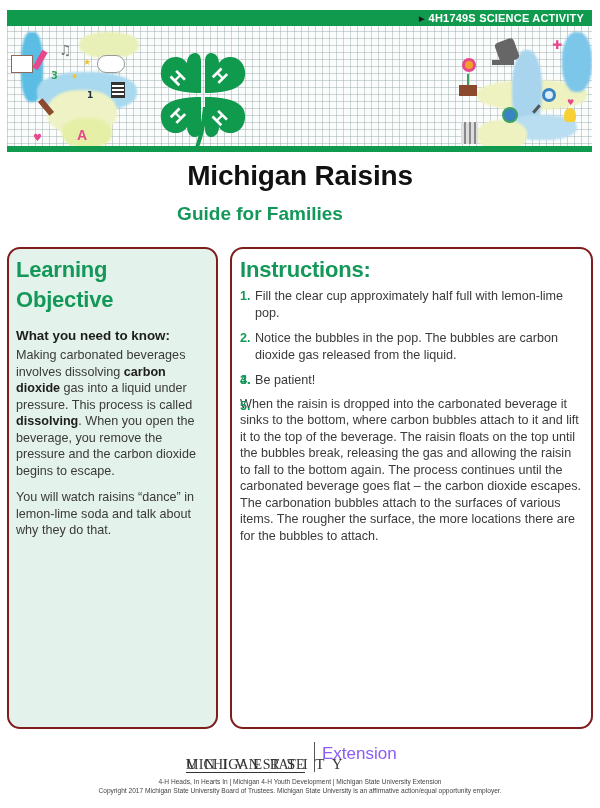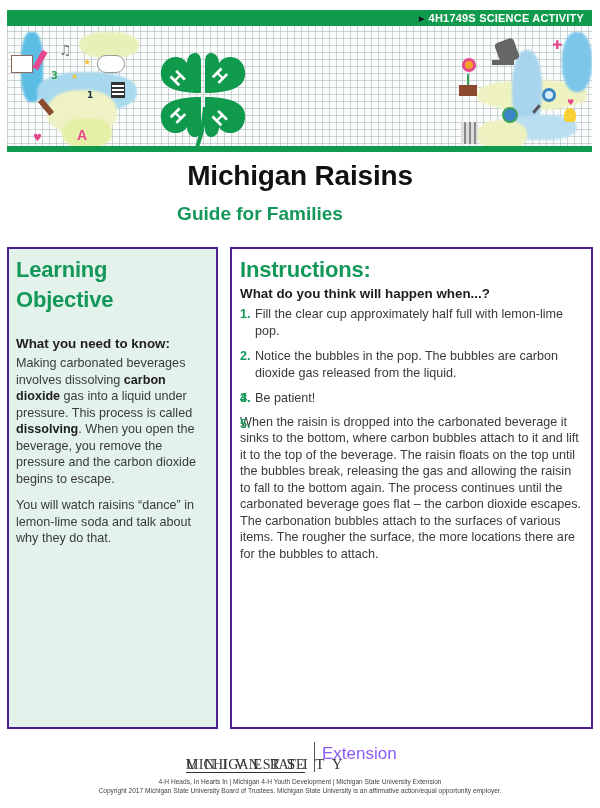--- a/index.html
+++ b/index.html
@@ -21,26 +21,26 @@
   .clover { position: absolute; left: 148px; top: 37px; width: 96px; height: 100px; }
   .banner-title { position: absolute; left: 247px; top: 38px; color: #109a4e; font-family: "Liberation Sans", sans-serif; line-height: 40px; letter-spacing: -0.5px; }
   .banner-title .bold { font-weight: 900; font-size: 38px; -webkit-text-stroke: 1.2px #109a4e; }
   .banner-title .light { font-weight: normal; font-size: 38px; margin-left: 4px; }
 
   
   .doc-title { position: absolute; left: 0; top: 160px; width: 600px; text-align: center; font-family: "Liberation Sans", sans-serif; font-weight: bold; font-size: 28px; color: #111; letter-spacing: -0.2px; }
   .doc-subtitle { position: absolute; left: 0; top: 203px; width: 520px; text-align: center; font-family: "Liberation Sans", sans-serif; font-weight: bold; font-size: 19px; color: #14985a; }
 
   
-  .panel { position: absolute; border: 2px solid #4c1d95; border-radius: 0; }
+  .panel { position: absolute; border: 2px solid #7f1d1d; border-radius: 13px; }
   .panel-left { left: 7px; top: 247px; width: 211px; height: 482px; background: #e3f2ea; padding: 6px 7px; }
   .panel-right { left: 230px; top: 247px; width: 363px; height: 482px; background: #ffffff; padding: 6px 8px; }
 
   .panel-heading { font-family: "Liberation Sans", sans-serif; font-weight: bold; font-size: 22px; color: #14985a; line-height: 30px; letter-spacing: -0.2px; }
-  .sub-heading { font-family: "Liberation Sans", sans-serif; font-weight: bold; font-size: 13.4px; color: #1d1d1d; margin-top: 20px; line-height: 18px; }
+  .sub-heading { font-family: "Liberation Sans", sans-serif; font-weight: bold; font-size: 13.4px; color: #1d1d1d; margin-top: 12px; line-height: 18px; }
   .body-text { font-family: "Liberation Sans", sans-serif; font-size: 12.6px; line-height: 16.5px; color: #3a3a3a; margin-top: 2px; }
   .body-text b { color: #1d1d1d; }
   .gap { height: 8px; }
 
   .steps { list-style: none; margin-top: 3px; }
   .steps li { font-family: "Liberation Sans", sans-serif; font-size: 12.6px; line-height: 16.5px; color: #3a3a3a; padding-left: 15px; position: relative; margin-bottom: 9px; }
   .steps li .num { position: absolute; left: 0; top: 0; color: #14985a; font-weight: bold; }
 
   
   .msu-logo { position: absolute; left: 186px; top: 741px; width: 230px; height: 32px; }
@@ -131,21 +131,20 @@
     <div>Objective</div>
   </div>
   <div class="sub-heading">What you need to know:</div>
   <p class="body-text"><span>Making carbonated beverages involves dissolving </span><b>carbon dioxide</b><span> gas into a liquid under pressure. This process is called </span><b>dissolving</b><span>. When you open the beverage, you remove the pressure and the carbon dioxide begins to escape.</span></p>
   <div class="gap"></div>
   <p class="body-text">You will watch raisins “dance” in lemon-lime soda and talk about why they do that.</p>
 </div>
 
 <div class="panel panel-right">
   <div class="panel-heading">Instructions:</div>
-  <div class="sub-heading" style="margin-top:0;">What do you think will happen when...?</div>
   <ol class="steps">
     <li><span class="num">1.</span><span>Fill the clear cup approximately half full with lemon-lime pop.</span></li>
     <li><span class="num">2.</span><span>Notice the bubbles in the pop. The bubbles are carbon dioxide gas released from the liquid.</span></li>
     <li><span class="num">3.</span></li>
     <li><span class="num">4.</span><span>Be patient!</span></li>
     <li><span class="num">5.</span></li>
   </ol>
   <p class="body-text" style="margin-top:-2px;">When the raisin is dropped into the carbonated beverage it sinks to the bottom, where carbon bubbles attach to it and lift it to the top of the beverage. The raisin floats on the top until the bubbles break, releasing the gas and allowing the raisin to fall to the bottom again. The process continues until the carbonated beverage goes flat – the carbon dioxide escapes. The carbonation bubbles attach to the surfaces of various items. The rougher the surface, the more locations there are for the bubbles to attach.</p>
 </div>
 

